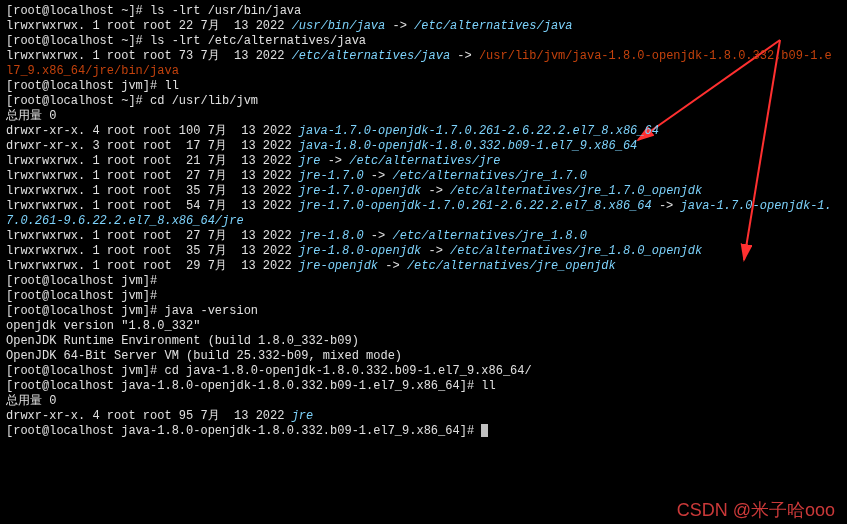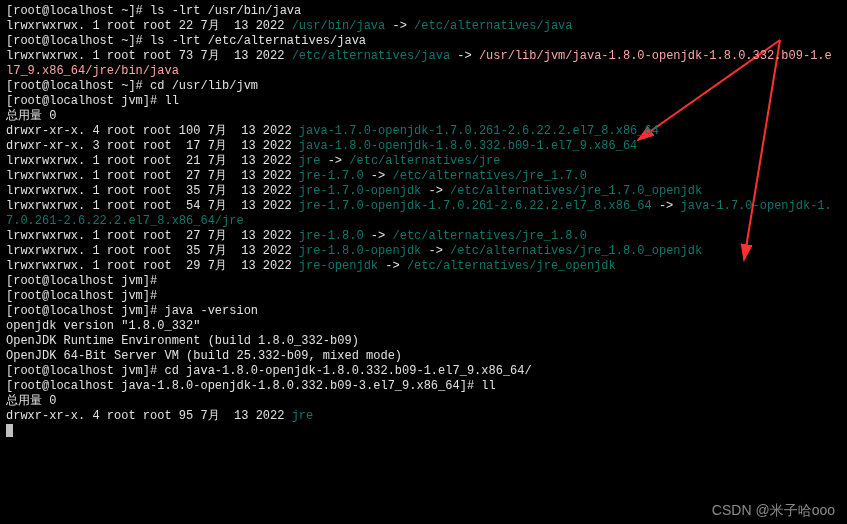--- a/index.html
+++ b/index.html
@@ -9,79 +9,79 @@
   font-size: 12px;
   line-height: 15px;
   padding: 4px 6px;
   width: 847px;
   height: 524px;
   position: relative;
   overflow: hidden;
 }
 .line { white-space: pre; color: #c0c0c0; }
 .white { color: #e0e0e0; }
-.cyan { color: #0f766e; }
-.green { color: #fca5a5; }
+.cyan { color: #7dd3fc; font-style: italic; }
+.green { color: #c2410c; }
 .cursor {
   display: inline-block;
   width: 7px;
   height: 13px;
   background: #c0c0c0;
   vertical-align: middle;
 }
 .watermark {
   position: absolute;
   right: 12px;
   bottom: 6px;
-  color: #a3a3a3;
+  color: #ef4444;
   font-family: sans-serif;
-  font-size: 14px;
+  font-size: 18px;
   opacity: 0.85;
 }
 .arrows {
   position: absolute;
   top: 0; left: 0;
   width: 847px; height: 524px;
   pointer-events: none;
 }
 #terminal { position: relative; z-index: 1; }
 </style>
 </head>
 <body>
 
 <div id="terminal">
     <div class="line"><span class="white">[root@localhost ~]# ls -lrt /usr/bin/java</span></div>
     <div class="line"><span class="white">lrwxrwxrwx. 1 root root 22 7月  13 2022 </span><span class="cyan">/usr/bin/java</span><span class="white"> -&gt; </span><span class="cyan">/etc/alternatives/java</span></div>
     <div class="line"><span class="white">[root@localhost ~]# ls -lrt /etc/alternatives/java</span></div>
     <div class="line"><span class="white">lrwxrwxrwx. 1 root root 73 7月  13 2022 </span><span class="cyan">/etc/alternatives/java</span><span class="white"> -&gt; </span><span class="green">/usr/lib/jvm/java-1.8.0-openjdk-1.8.0.332.b09-1.e</span></div>
     <div class="line"><span class="green">l7_9.x86_64/jre/bin/java</span></div>
+    <div class="line"><span class="white">[root@localhost jvm]# ll</span></div>
     <div class="line"><span class="white">[root@localhost ~]# cd /usr/lib/jvm</span></div>
-    <div class="line"><span class="white">[root@localhost jvm]# ll</span></div>
     <div class="line"><span class="white">总用量 0</span></div>
     <div class="line"><span class="white">drwxr-xr-x. 4 root root 100 7月  13 2022 </span><span class="cyan">java-1.7.0-openjdk-1.7.0.261-2.6.22.2.el7_8.x86_64</span></div>
     <div class="line"><span class="white">drwxr-xr-x. 3 root root  17 7月  13 2022 </span><span class="cyan">java-1.8.0-openjdk-1.8.0.332.b09-1.el7_9.x86_64</span></div>
     <div class="line"><span class="white">lrwxrwxrwx. 1 root root  21 7月  13 2022 </span><span class="cyan">jre</span><span class="white"> -&gt; </span><span class="cyan">/etc/alternatives/jre</span></div>
     <div class="line"><span class="white">lrwxrwxrwx. 1 root root  27 7月  13 2022 </span><span class="cyan">jre-1.7.0</span><span class="white"> -&gt; </span><span class="cyan">/etc/alternatives/jre_1.7.0</span></div>
     <div class="line"><span class="white">lrwxrwxrwx. 1 root root  35 7月  13 2022 </span><span class="cyan">jre-1.7.0-openjdk</span><span class="white"> -&gt; </span><span class="cyan">/etc/alternatives/jre_1.7.0_openjdk</span></div>
     <div class="line"><span class="white">lrwxrwxrwx. 1 root root  54 7月  13 2022 </span><span class="cyan">jre-1.7.0-openjdk-1.7.0.261-2.6.22.2.el7_8.x86_64</span><span class="white"> -&gt; </span><span class="cyan">java-1.7.0-openjdk-1.</span></div>
-    <div class="line"><span class="cyan">7.0.261-2.6.22.2.el7_8.x86_64/jre</span></div>
+    <div class="line"><span class="cyan">7.0.261-9.6.22.2.el7_8.x86_64/jre</span></div>
     <div class="line"><span class="white">lrwxrwxrwx. 1 root root  27 7月  13 2022 </span><span class="cyan">jre-1.8.0</span><span class="white"> -&gt; </span><span class="cyan">/etc/alternatives/jre_1.8.0</span></div>
     <div class="line"><span class="white">lrwxrwxrwx. 1 root root  35 7月  13 2022 </span><span class="cyan">jre-1.8.0-openjdk</span><span class="white"> -&gt; </span><span class="cyan">/etc/alternatives/jre_1.8.0_openjdk</span></div>
     <div class="line"><span class="white">lrwxrwxrwx. 1 root root  29 7月  13 2022 </span><span class="cyan">jre-openjdk</span><span class="white"> -&gt; </span><span class="cyan">/etc/alternatives/jre_openjdk</span></div>
     <div class="line"><span class="white">[root@localhost jvm]#</span></div>
     <div class="line"><span class="white">[root@localhost jvm]#</span></div>
     <div class="line"><span class="white">[root@localhost jvm]# java -version</span></div>
     <div class="line"><span class="white">openjdk version "1.8.0_332"</span></div>
     <div class="line"><span class="white">OpenJDK Runtime Environment (build 1.8.0_332-b09)</span></div>
     <div class="line"><span class="white">OpenJDK 64-Bit Server VM (build 25.332-b09, mixed mode)</span></div>
     <div class="line"><span class="white">[root@localhost jvm]# cd java-1.8.0-openjdk-1.8.0.332.b09-1.el7_9.x86_64/</span></div>
-    <div class="line"><span class="white">[root@localhost java-1.8.0-openjdk-1.8.0.332.b09-3.el7_9.x86_64]# ll</span></div>
+    <div class="line"><span class="white">[root@localhost java-1.8.0-openjdk-1.8.0.332.b09-1.el7_9.x86_64]# ll</span></div>
     <div class="line"><span class="white">总用量 0</span></div>
     <div class="line"><span class="white">drwxr-xr-x. 4 root root 95 7月  13 2022 </span><span class="cyan">jre</span></div>
-    <div class="line"><span class="cursor"></span></div>
+    <div class="line"><span class="white">[root@localhost java-1.8.0-openjdk-1.8.0.332.b09-1.el7_9.x86_64]# </span><span class="cursor"></span></div>
   </div>
 
 <svg class="arrows">
   <defs>
     <marker id="ah" markerWidth="10" markerHeight="10" refX="8" refY="3" orient="auto">
       <path d="M0,0 L9,3 L0,6 Z" fill="#ff3030"></path>
     </marker>
   </defs>
   <g id="arrowg" stroke="#ff3030" stroke-width="2" marker-end="url(#ah)">
       <line x1="780" y1="40" x2="638" y2="140"></line>

